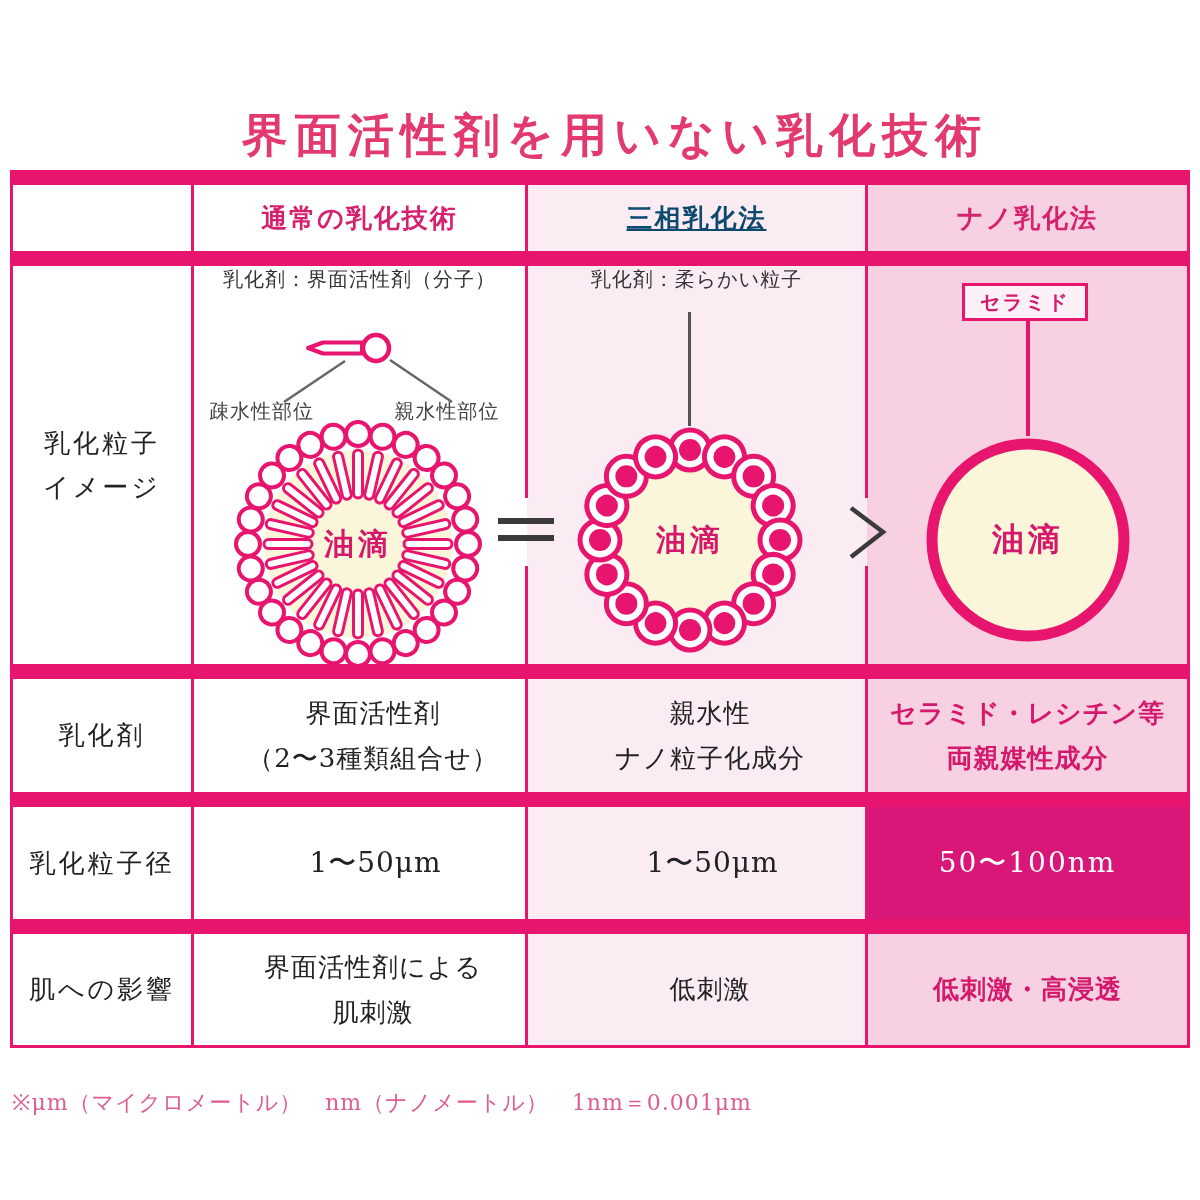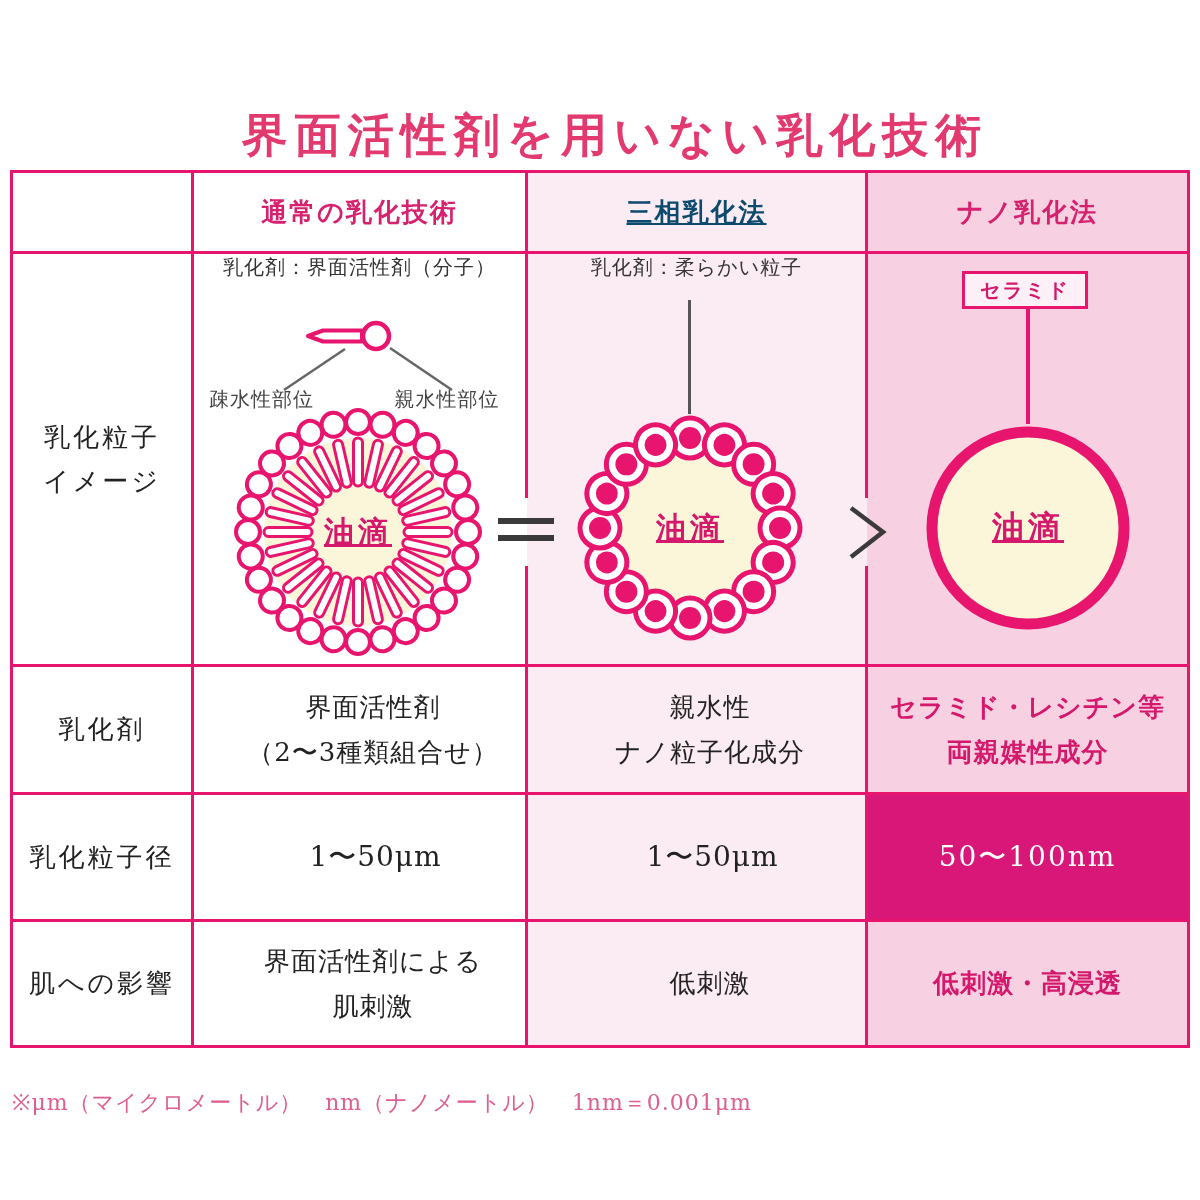--- a/index.html
+++ b/index.html
@@ -7,37 +7,37 @@
        font-family:"DejaVu Serif","Liberation Serif",serif;}
   .page{position:absolute;inset:0;}
   .title{position:absolute;top:90px;left:0;width:100%;text-align:center;
          font-size:46px;font-weight:600;letter-spacing:7px;margin:15px;}
   
   .grid{position:absolute;left:10px;top:170px;
         display:grid;grid-template-columns:178px 331px 337px 319px;
         grid-template-rows:78px 410px 125px 124px 123px;gap:3px;
         border:3px solid;}
   .cell{background:#fff;display:flex;flex-direction:column;align-items:center;
-        justify-content:center;text-align:center;}
+        justify-content:center;text-align:center;margin-top:12px;}
   .cell.light{background:#FBEBF2;}
   .cell.pink{background:#F7D1E1;text-align:right;}
   .cell.magenta{background:#D81778;}
   .hdr{font-size:26px;font-weight:600;letter-spacing:2px;}
   .rowlbl{font-size:26px;color:#222;letter-spacing:3px;line-height:1.7;}
   .black-txt{font-size:26px;color:#222;letter-spacing:1px;line-height:1.7;padding-left:27px;}
   .size-txt{font-size:28px;color:#222;letter-spacing:1px;padding-left:32px;}
   .white-txt{font-size:28px;color:#fff;letter-spacing:2px;}
   .pinkbold{font-size:26px;font-weight:700;letter-spacing:1px;line-height:1.7;}
   .ill{position:relative;display:block;}
   .caption{position:absolute;top:0;left:0;width:100%;text-align:center;
            font-size:20px;color:#333;letter-spacing:1px;}
   .part-label{position:absolute;top:132px;text-align:center;font-size:20px;
               color:#444;letter-spacing:1px;}
   .droplet{position:absolute;display:flex;align-items:center;justify-content:center;
-           font-size:30px;font-weight:700;letter-spacing:4px;text-decoration:underline;}
+           font-size:30px;font-weight:700;letter-spacing:4px;}
   .vline-gray{position:absolute;left:160px;top:46px;width:3px;height:114px;background:#555;}
   .vline-pink{position:absolute;left:158px;top:55px;width:4px;height:115px;}
   .ceramide-box{position:absolute;left:94px;top:17px;width:120px;height:32px;
                 border:3px solid;display:flex;align-items:center;justify-content:center;
                 background:#FDF0F6;font-size:20px;font-weight:700;letter-spacing:2px;}
   .patch{position:absolute;top:498px;width:42px;height:68px;}
   .eq-bar{position:absolute;left:498px;width:56px;height:6px;background:#3A3A3A;}
   .footnote{position:absolute;left:12px;top:1086px;font-size:22px;letter-spacing:1px;}
   svg{position:absolute;display:block;}
 </style>

